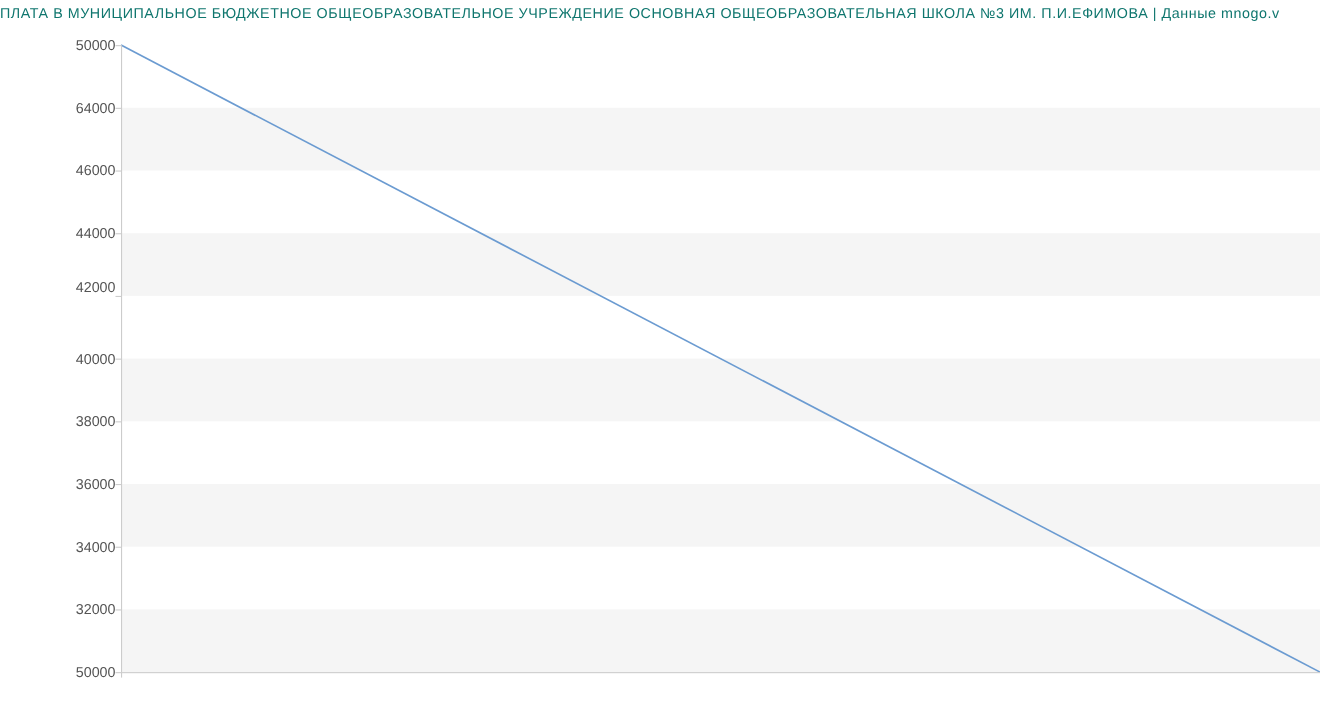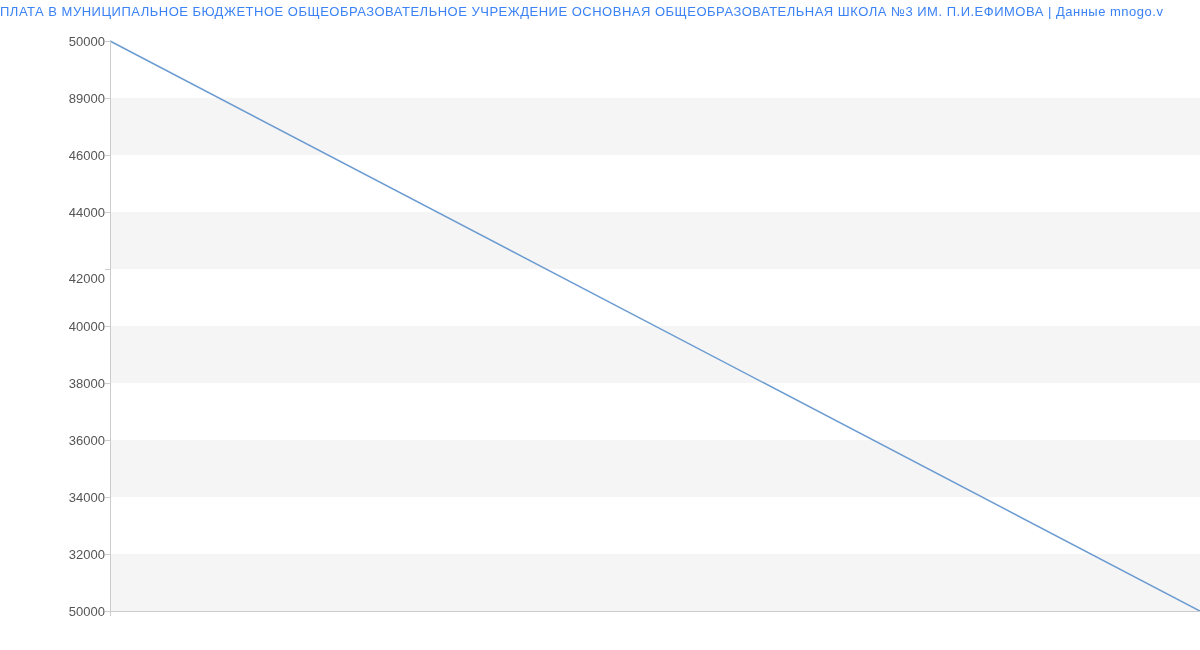--- a/index.html
+++ b/index.html
@@ -5,21 +5,21 @@
     * { margin: 0; padding: 0; box-sizing: border-box; }
     body {
       font-family: Arial, sans-serif;
       background: #fff;
       width: 1200px;
       height: 650px;
       overflow: hidden;
     }
     .title {
       font-size: 13px;
-      color: #3b82f6;
+      color: #0f766e;
       padding: 4px 0 0 0;
       white-space: nowrap;
       letter-spacing: 0.5px;
     }
     .chart-container {
       position: relative;
       width: 1200px;
       height: 620px;
     }
     .plot-area {
@@ -113,26 +113,26 @@
     <div class="y-label" style="top: 535px;">32000</div>
     <div class="tick-y" style="top: 535px;"></div>
     <div class="y-label" style="top: 478px;">34000</div>
     <div class="tick-y" style="top: 478px;"></div>
     <div class="y-label" style="top: 421px;">36000</div>
     <div class="tick-y" style="top: 421px;"></div>
     <div class="y-label" style="top: 364px;">38000</div>
     <div class="tick-y" style="top: 364px;"></div>
     <div class="y-label" style="top: 307px;">40000</div>
     <div class="tick-y" style="top: 307px;"></div>
-    <div class="y-label" style="top: 259px;">42000</div>
+    <div class="y-label" style="top: 242px;">42000</div>
     <div class="tick-y" style="top: 250px;"></div>
     <div class="y-label" style="top: 193px;">44000</div>
     <div class="tick-y" style="top: 193px;"></div>
     <div class="y-label" style="top: 136px;">46000</div>
     <div class="tick-y" style="top: 136px;"></div>
-    <div class="y-label" style="top: 79px;">89000</div>
+    <div class="y-label" style="top: 79px;">64000</div>
     <div class="tick-y" style="top: 79px;"></div>
     <div class="y-label" style="top: 22px;">50000</div>
     <div class="tick-y" style="top: 22px;"></div>
     <div class="x-label" style="left: 110px;">2022</div>
     <div class="tick-x" style="left: 110px;"></div>
     <div class="x-label" style="left: 1200px;">2024</div>
   </div>
 
 </body></html>

